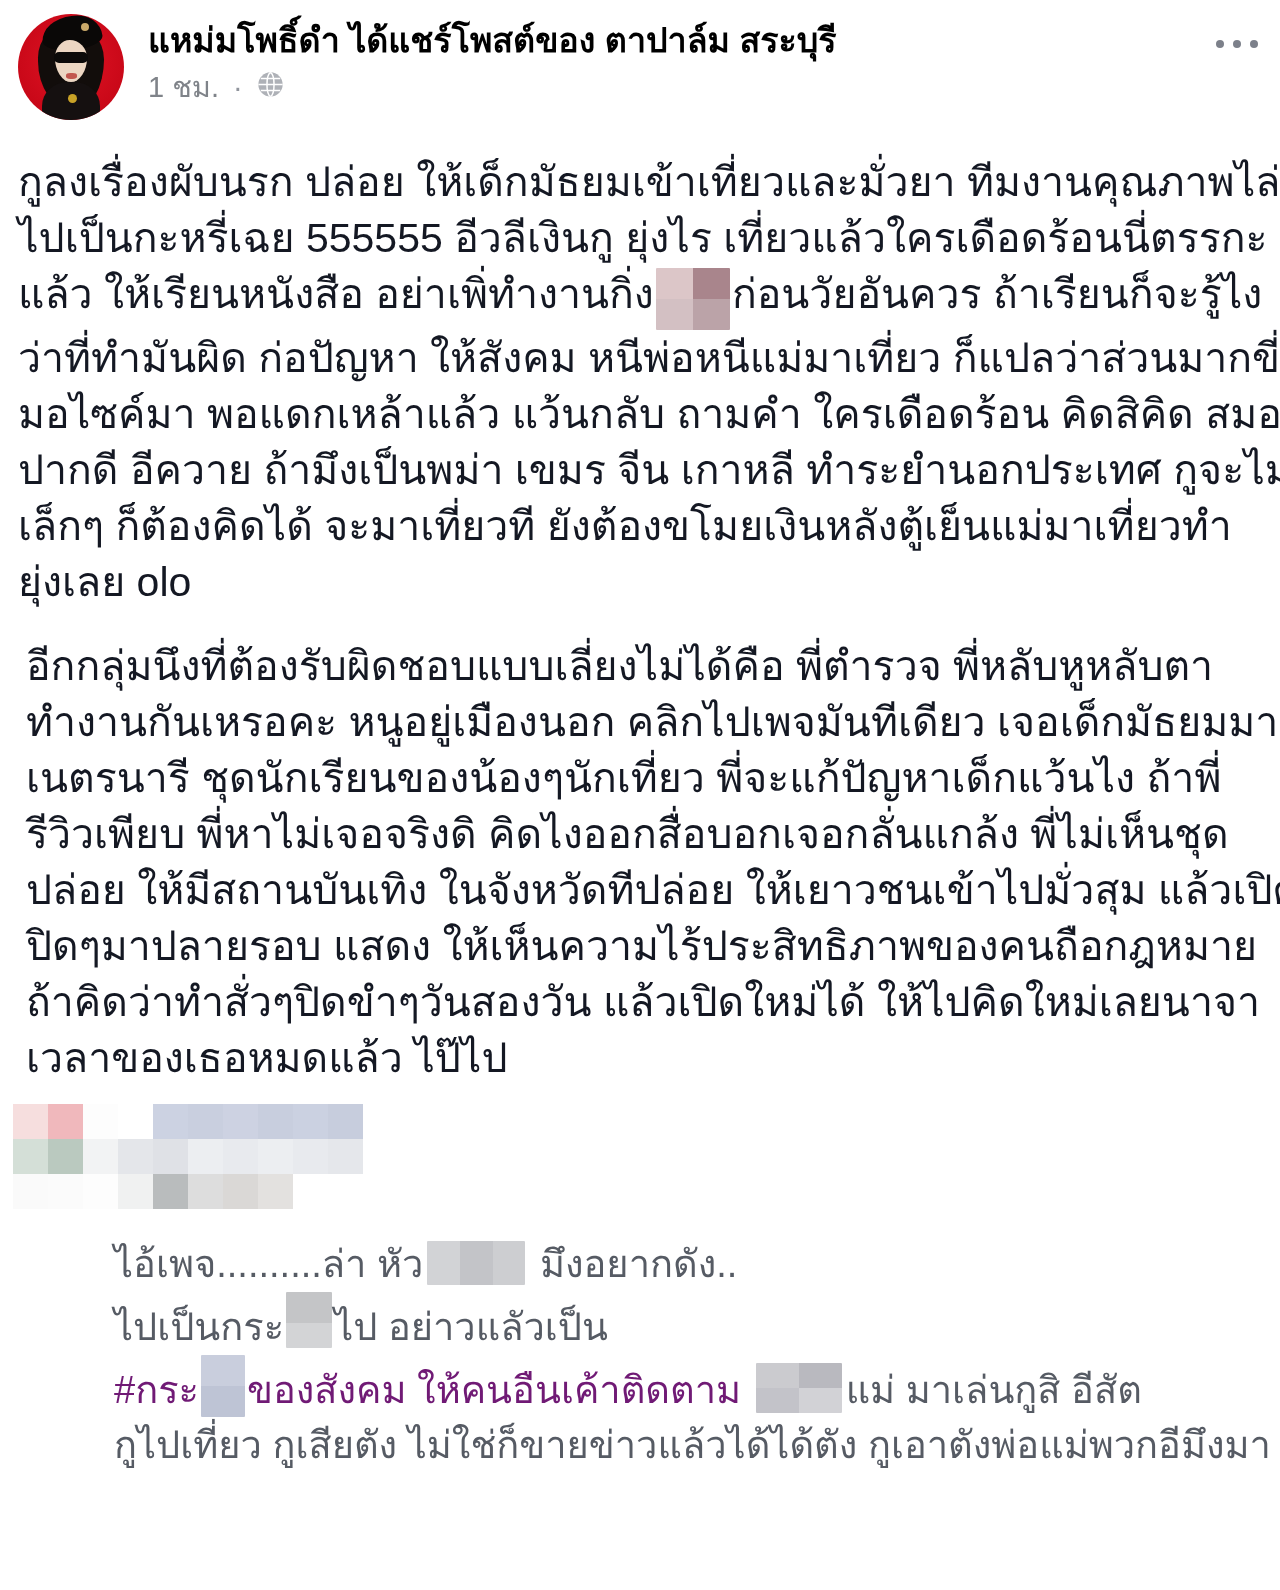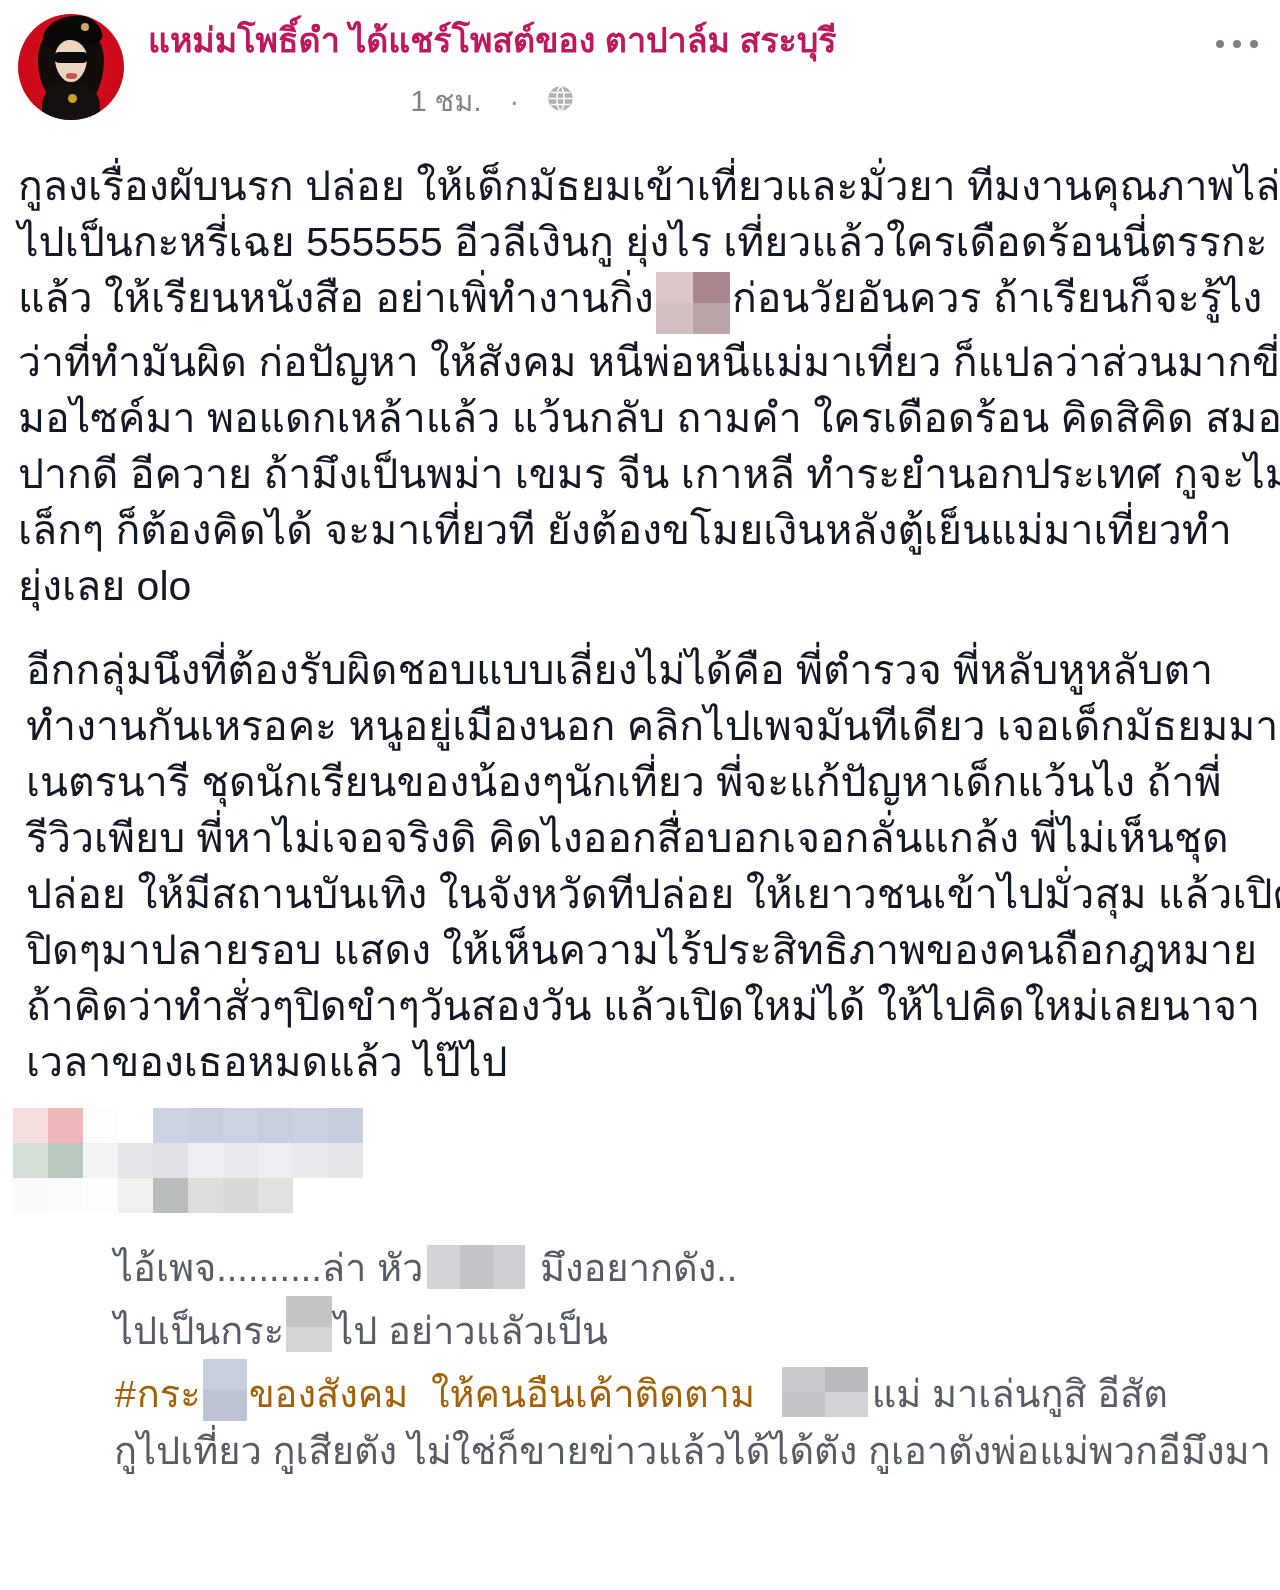--- a/index.html
+++ b/index.html
@@ -16,22 +16,22 @@
   .av-hair{position:absolute;left:20px;top:10px;width:66px;height:86px;background:#120d0b;border-radius:48% 52% 46% 54%/40% 42% 60% 58%;}
   .av-hat{position:absolute;left:24px;top:2px;width:60px;height:34px;background:#0a0807;border-radius:55% 45% 50% 50%/70% 70% 35% 35%;transform:rotate(-6deg);}
   .av-pin{position:absolute;left:63px;top:9px;width:8px;height:8px;background:#caa96a;border-radius:50%;}
   .av-face{position:absolute;left:37px;top:26px;width:32px;height:42px;background:#ecd6c2;border-radius:46% 54% 50% 50%/42% 42% 58% 58%;}
   .av-glasses{position:absolute;left:36px;top:38px;width:34px;height:11px;background:#0c0a09;border-radius:5px;}
   .av-lips{position:absolute;left:48px;top:59px;width:11px;height:6px;background:#c2574e;border-radius:40%;}
   .av-torso{position:absolute;left:24px;top:68px;width:58px;height:40px;background:#151010;border-radius:45% 45% 30% 30%/60% 60% 30% 30%;}
   .av-pendant{position:absolute;left:50px;top:80px;width:9px;height:9px;background:#c9a227;border-radius:50%;}
 
   .hmeta{margin-left:24px;padding-top:4px;min-width:0;}
-  .author{font-size:34px;font-weight:bold;color:#be185d;line-height:1.3;cursor:pointer;white-space:nowrap;}
-  .meta{margin-top:16px;font-size:29px;color:#7f8389;display:flex;align-items:center;gap:28px;cursor:pointer;justify-content:center;}
+  .author{font-size:34px;font-weight:bold;color:#000000;line-height:1.3;cursor:pointer;white-space:nowrap;}
+  .meta{margin-top:2px;font-size:29px;color:#7f8389;display:flex;align-items:center;gap:14px;cursor:pointer;}
   .meta .dot{color:#90949c;}
   .globe{display:inline-block;margin-top:2px;}
 
   .menu{margin-left:auto;display:flex;gap:9px;padding-top:26px;cursor:pointer;}
   .menu i{width:8px;height:8px;border-radius:50%;background:#7c808a;display:block;}
 
   
   .content{padding:0 18px;font-size:41px;line-height:56px;color:#141823;}
   .content .para1{margin:34px 0 0 0;}
   .content .para2{margin:28px 0 0 8px;}
@@ -50,21 +50,21 @@
   .c-mid{width:86px;height:50px;vertical-align:-10px;margin:0 4px;
     background:conic-gradient(#b9b9bf 90deg, #d2d2d6 90deg 180deg, #c3c3c9 180deg 270deg, #cbcbcf 270deg);}
 
   
   .mosaic{margin:18px 0 0 13px;}
   .mrow{display:flex;height:35px;}
   .mcell{width:35px;height:35px;display:block;}
 
   
   .quote{margin:28px 0 0 114px;font-size:38px;line-height:55px;color:#565b64;}
-  .quote .link{color:#a16207;cursor:pointer;font-family:Liberation Mono, monospace;}
+  .quote .link{color:#701a75;cursor:pointer;}
 </style>
 </head>
 <body>
 
 <div class="post">
 
   <div class="header">
     <div class="avatar">
       <div class="av-hair"></div>
       <div class="av-hat"></div>

